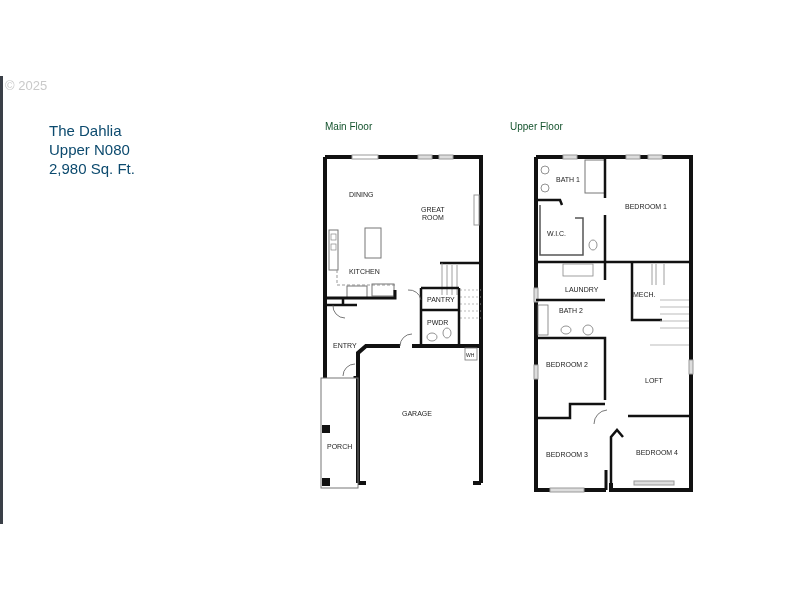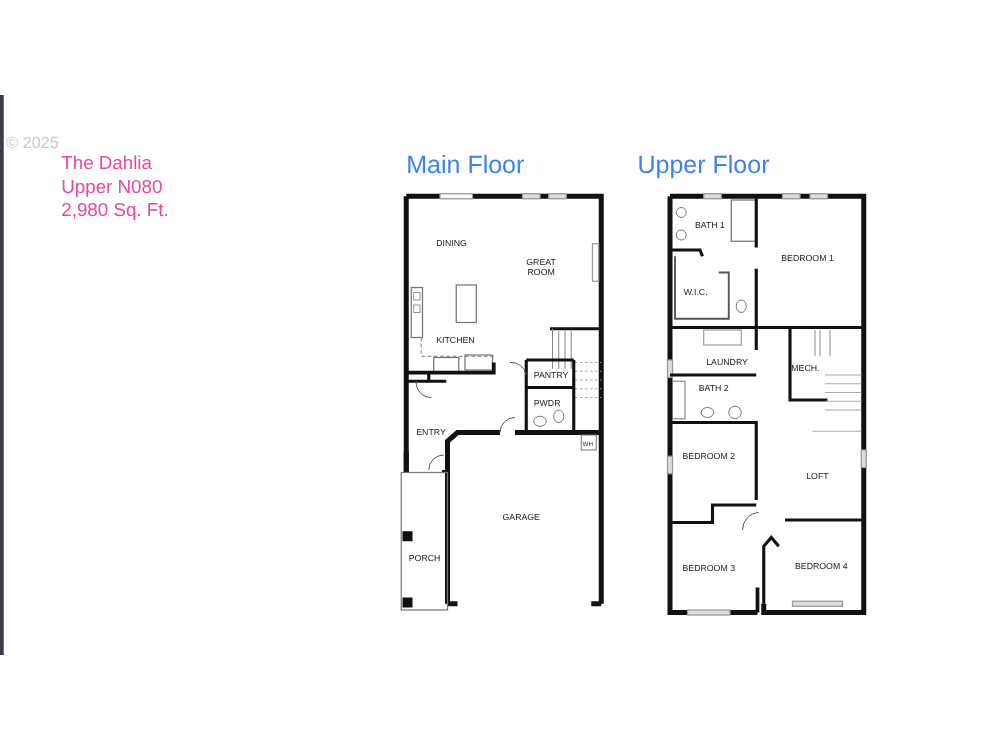--- a/index.html
+++ b/index.html
@@ -1,21 +1,21 @@
 <!DOCTYPE html>
 <html><head>
 <meta charset="utf-8">
 <style>
   html,body{margin:0;padding:0;background:#fff;}
   body{width:800px;height:600px;position:relative;overflow:hidden;font-family:"Liberation Sans",sans-serif;color:#222;}
   .edge{position:absolute;left:0;top:76px;width:3px;height:448px;background:#3a3f47;}
-  .copy{position:absolute;left:5px;top:78px;font-size:13px;color:#c9c9c9;margin-top:28px;}
-  .info{position:absolute;left:49px;top:121px;font-size:15px;line-height:19px;color:#ec4899;}
+  .copy{position:absolute;left:5px;top:78px;font-size:13px;color:#c9c9c9;}
+  .info{position:absolute;left:49px;top:121px;font-size:15px;line-height:19px;color:#0c4a6e;}
   .info div{margin:0;}
-  .heading{position:absolute;top:121px;font-size:20px;color:#3b82f6;}
+  .heading{position:absolute;top:121px;font-size:10px;color:#14532d;}
   svg{position:absolute;left:0;top:0;}
   .lbl{font-family:"Liberation Sans",sans-serif;font-size:7px;fill:#222;}
 </style>
 </head>
 <body>
 
 <div class="edge"></div>
 <div class="copy">© 2025</div>
 
 <div class="info">

